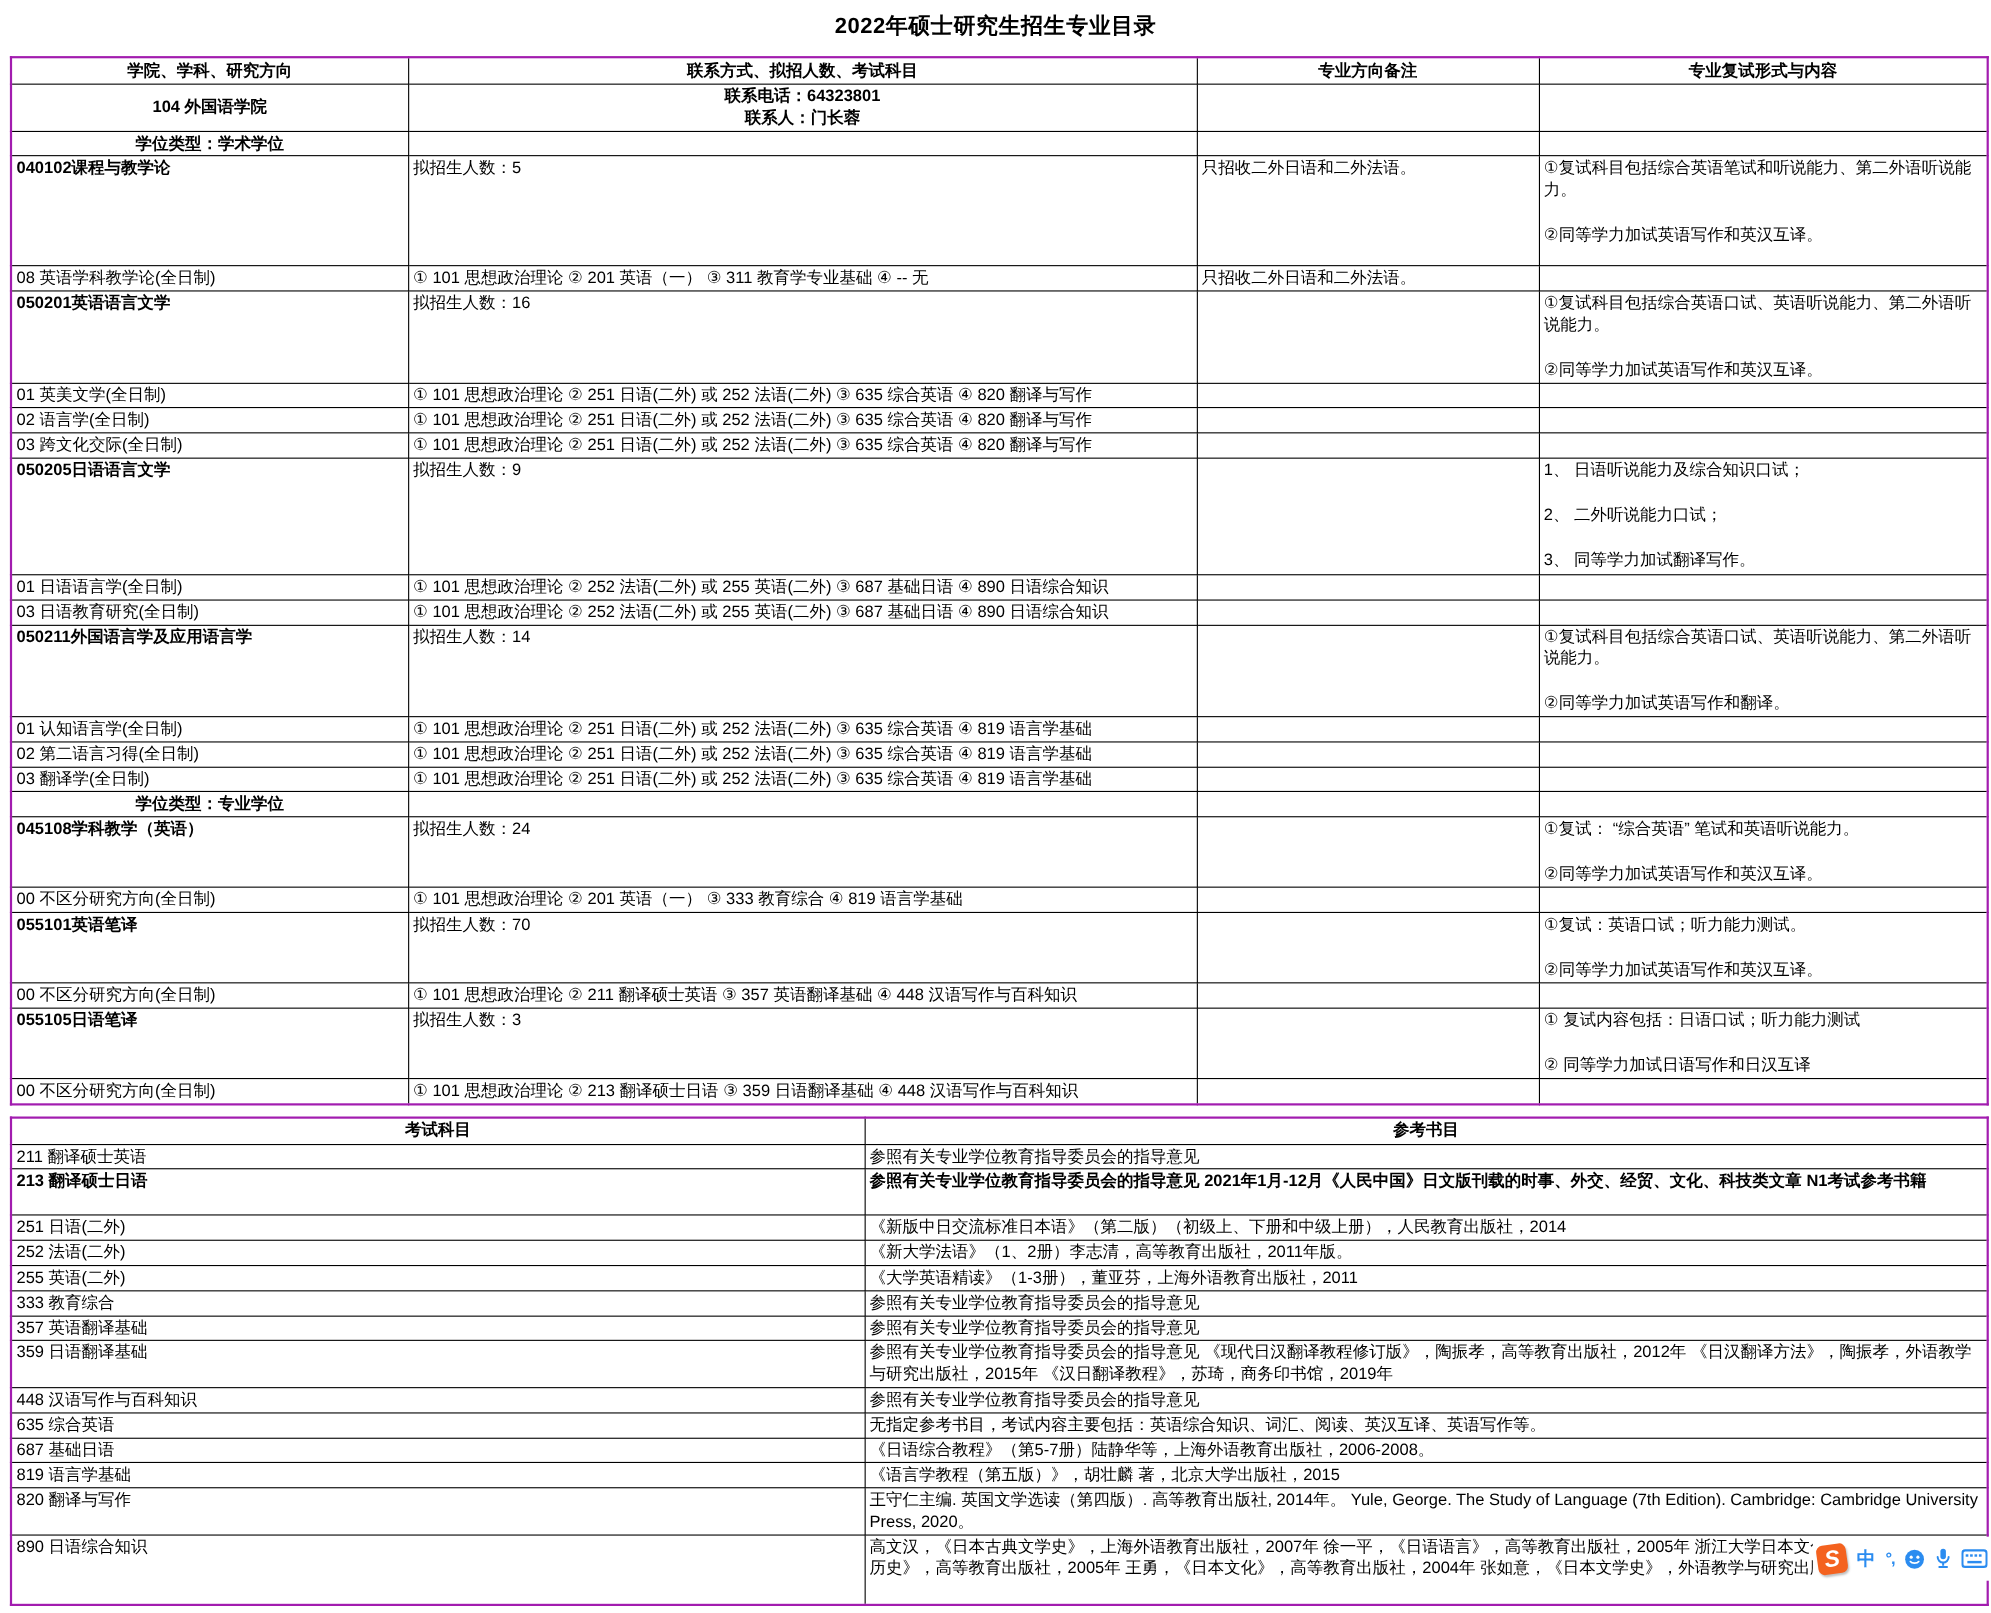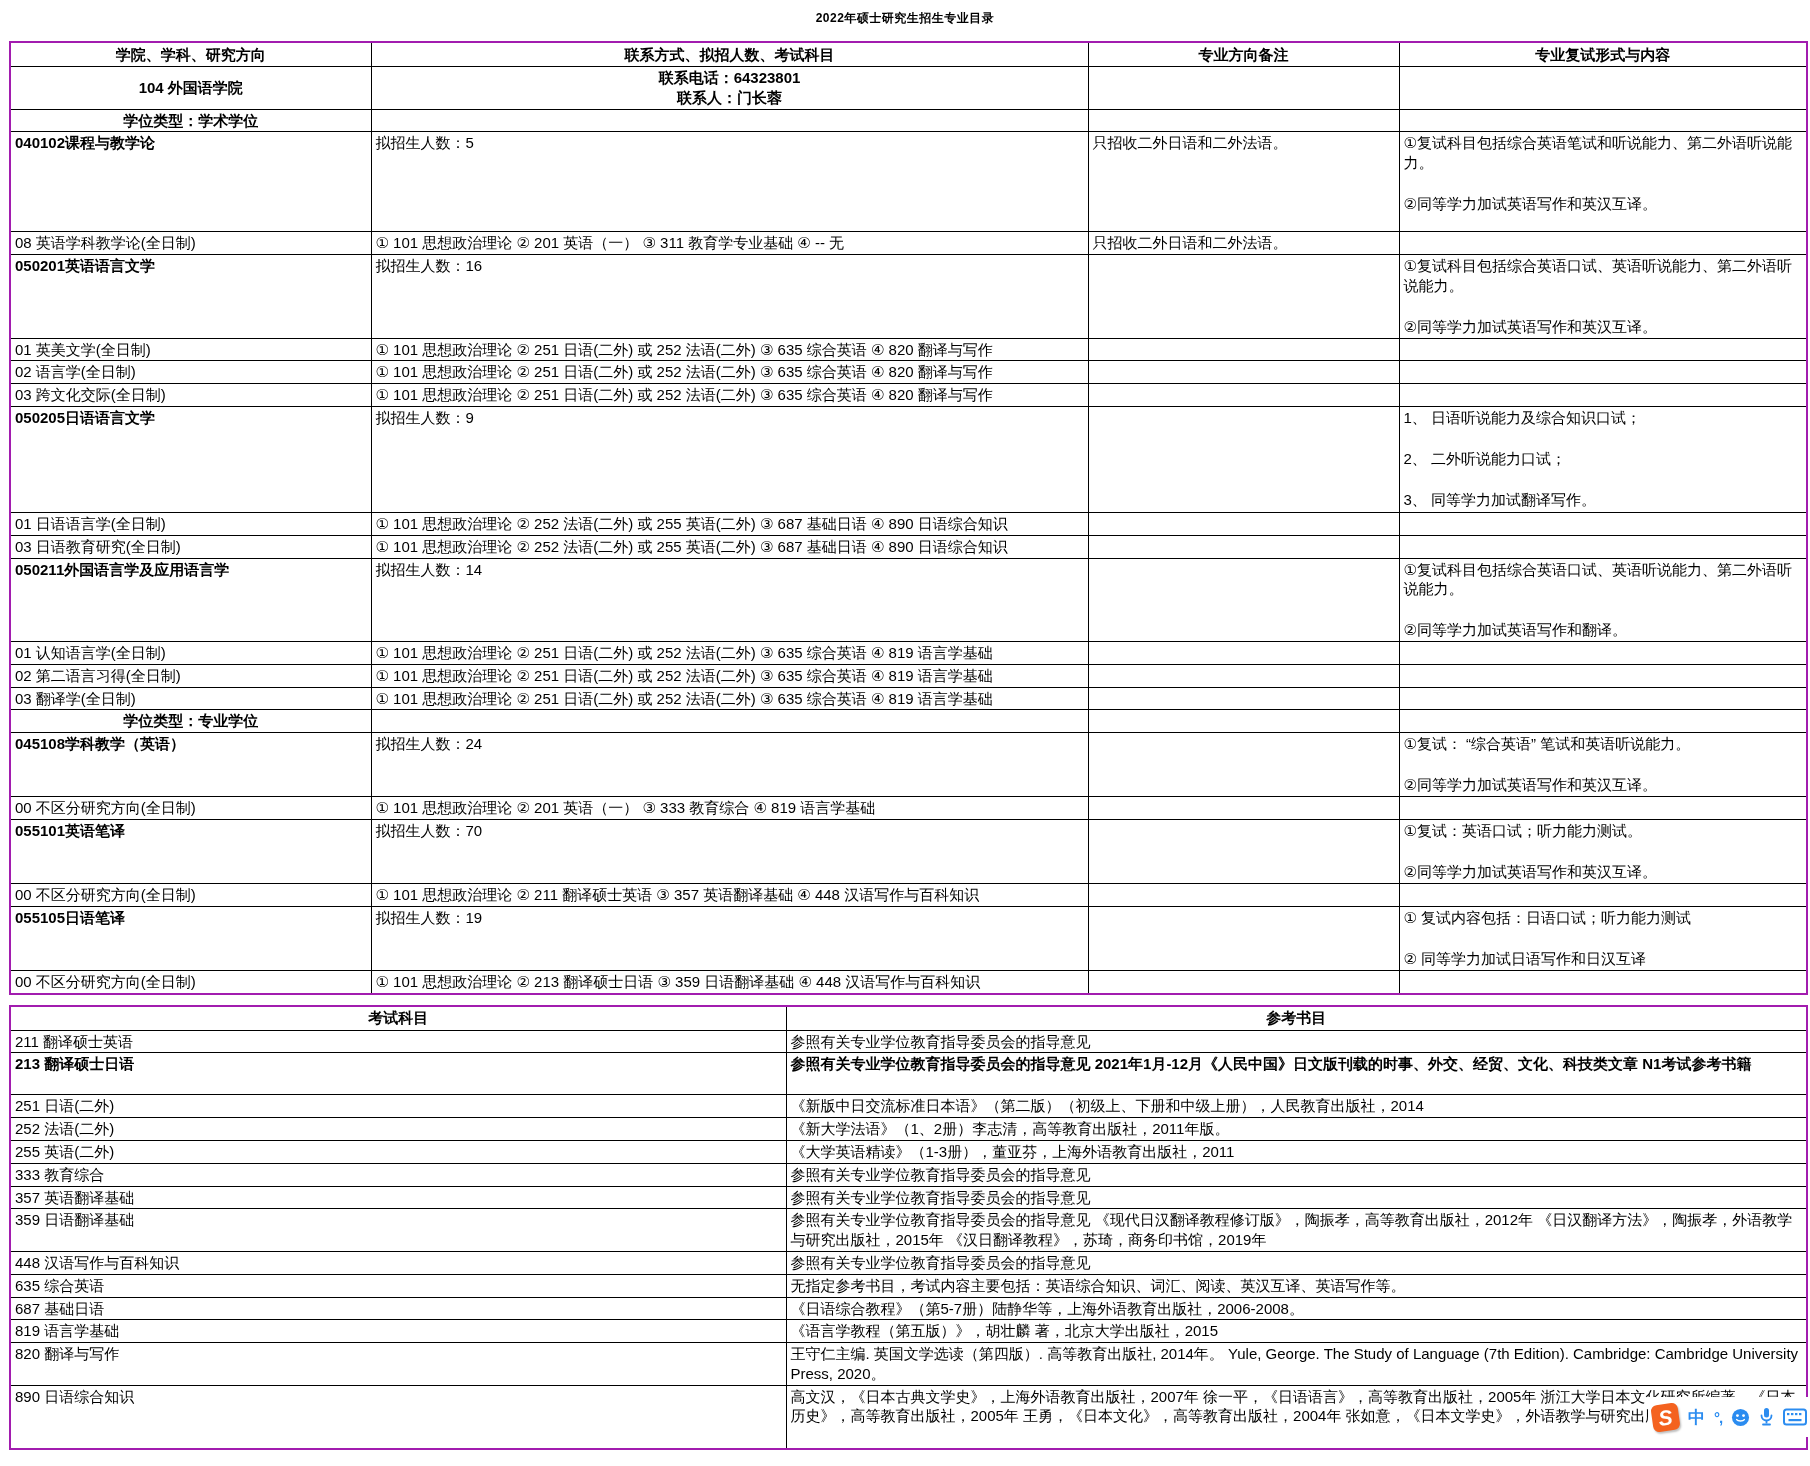--- a/index.html
+++ b/index.html
@@ -1,18 +1,18 @@
 <!DOCTYPE html>
 <html lang="zh"><head>
 <meta charset="utf-8">
 <style>
   html,body{margin:0;padding:0;background:#fff;}
   body{font-family:"Liberation Sans","DejaVu Sans",sans-serif;color:#000;}
   .page{position:relative;width:1810px;height:1466px;background:#fff;overflow:hidden;}
-  .doc-title{text-align:center;font-weight:bold;font-size:12px;padding-top:10px;letter-spacing:.5px;}
+  .doc-title{text-align:center;font-weight:bold;font-size:20px;padding-top:10px;letter-spacing:.5px;}
   table{border-collapse:collapse;table-layout:fixed;margin-left:9px;border:2px solid #a21caf;}
   .t1{width:1797px;margin-top:14px;}
   .t2{width:1797px;margin-top:10px;}
   th,td{border:1px solid #000;padding:1px 4px;font-size:15px;line-height:1.32;vertical-align:top;overflow:hidden;word-break:break-all;}
   th{font-weight:bold;text-align:center;vertical-align:middle;height:21px;}
   td.c-center{text-align:center;}
   td.c-mid{vertical-align:middle;}
   .bold{font-weight:bold;}
   .para + .para{margin-top:21px;}
   
@@ -182,21 +182,21 @@
           </td>
         </tr>
         <tr style="height: 22px;">
           <td>00 不区分研究方向(全日制)</td>
           <td>① 101 思想政治理论 ② 211 翻译硕士英语 ③ 357 英语翻译基础 ④ 448 汉语写作与百科知识</td>
           <td></td>
           <td></td>
         </tr>
         <tr style="height: 64px;">
           <td class="bold">055105日语笔译</td>
-          <td>拟招生人数：19</td>
+          <td>拟招生人数：3</td>
           <td></td>
           <td>
             <div class="para">① 复试内容包括：日语口试；听力能力测试</div>
             <div class="para">② 同等学力加试日语写作和日汉互译</div>
           </td>
         </tr>
         <tr style="height: 22px;">
           <td>00 不区分研究方向(全日制)</td>
           <td>① 101 思想政治理论 ② 213 翻译硕士日语 ③ 359 日语翻译基础 ④ 448 汉语写作与百科知识</td>
           <td></td>

